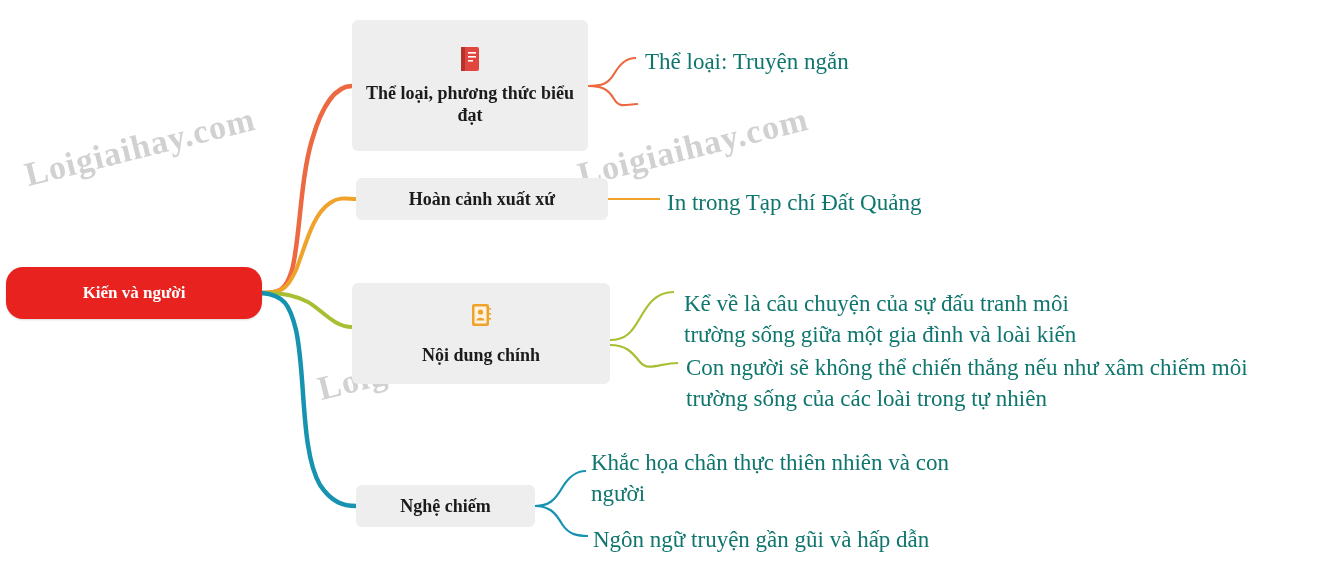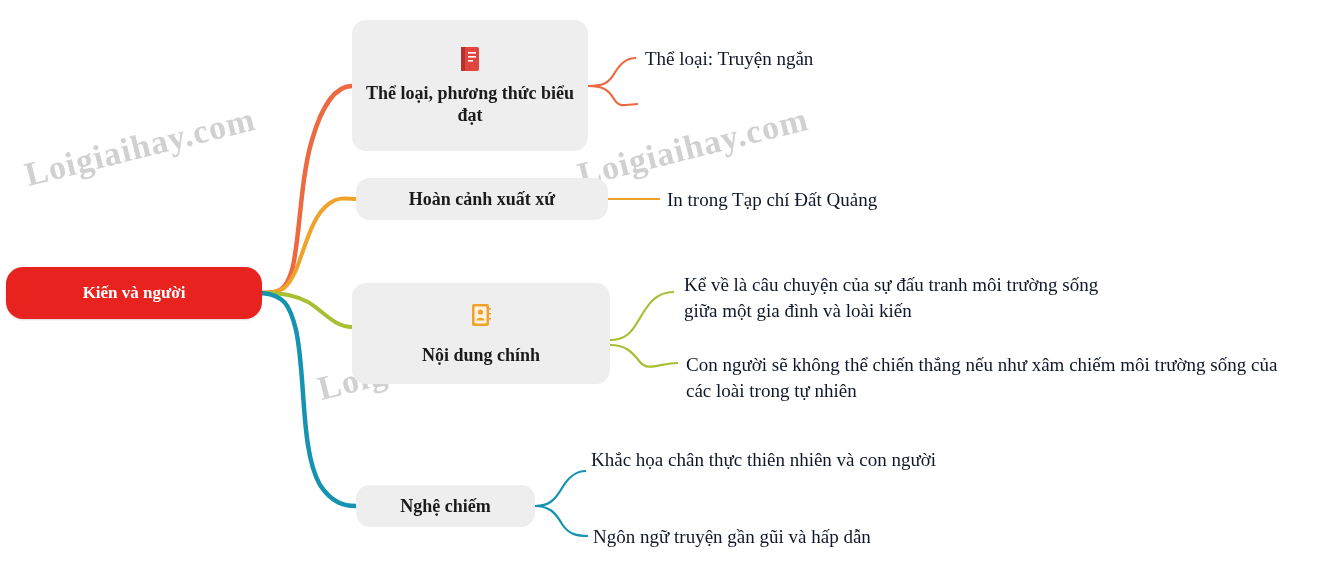--- a/index.html
+++ b/index.html
@@ -46,40 +46,40 @@
     font-weight: bold;
     font-size: 17px;
     display: flex;
     align-items: center;
     justify-content: center;
     text-align: center;
     box-shadow: 0 1px 2px rgba(0,0,0,0.15);
   }
   .branch-node {
     background: #eeeeee;
-    border-radius: 14px;
+    border-radius: 6px;
     color: #1b1b1b;
     font-weight: bold;
     font-size: 18px;
     display: flex;
     flex-direction: column;
     align-items: center;
     justify-content: center;
     text-align: center;
     padding: 6px 12px;
     line-height: 1.25;
   }
   .branch-node .node-icon {
     margin-bottom: 6px;
     line-height: 1;
   }
   .leaf-node {
     position: absolute;
-    color: #0f172a;
-    font-size: 19px;
+    color: #0f766e;
+    font-size: 23px;
     line-height: 1.35;
     font-family: "Liberation Serif", serif;
   }
 </style>
 </head>
 <body>
 
 <div id="canvas">
 
   <svg class="links" viewBox="0 0 1318 564">
@@ -145,19 +145,19 @@
   </div>
 
   <div class="node branch-node" style="left:356px; top:485px; width:179px; height:42px;">
     <span>Nghệ chiếm</span>
   </div>
 
   <div class="leaf-node" style="left:645px; top:46px; width:420px;">Thể loại: Truyện ngắn</div>
 
   <div class="leaf-node" style="left:667px; top:187px; width:400px;">In trong Tạp chí Đất Quảng</div>
 
-  <div class="leaf-node" style="left:684px; top:272px; width:430px;">Kể về là câu chuyện của sự đấu tranh môi trường sống giữa một gia đình và loài kiến</div>
+  <div class="leaf-node" style="left:684px; top:288px; width:430px;">Kể về là câu chuyện của sự đấu tranh môi trường sống giữa một gia đình và loài kiến</div>
   <div class="leaf-node" style="left:686px; top:352px; width:620px;">Con người sẽ không thể chiến thắng nếu như xâm chiếm môi trường sống của các loài trong tự nhiên</div>
 
   <div class="leaf-node" style="left:591px; top:447px; width:370px;">Khắc họa chân thực thiên nhiên và con người</div>
   <div class="leaf-node" style="left:593px; top:524px; width:420px;">Ngôn ngữ truyện gần gũi và hấp dẫn</div>
 
 </div>
 
 </body></html>

